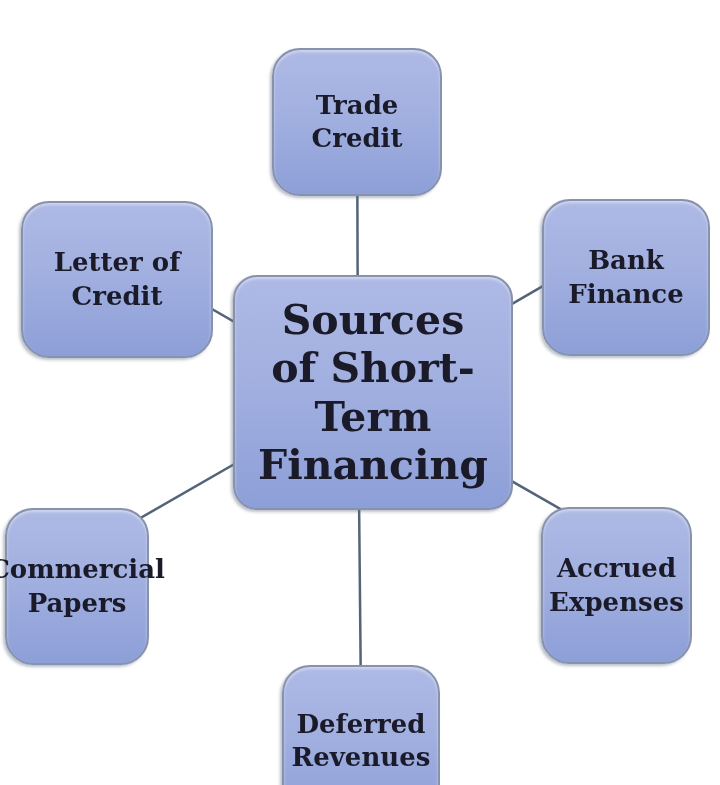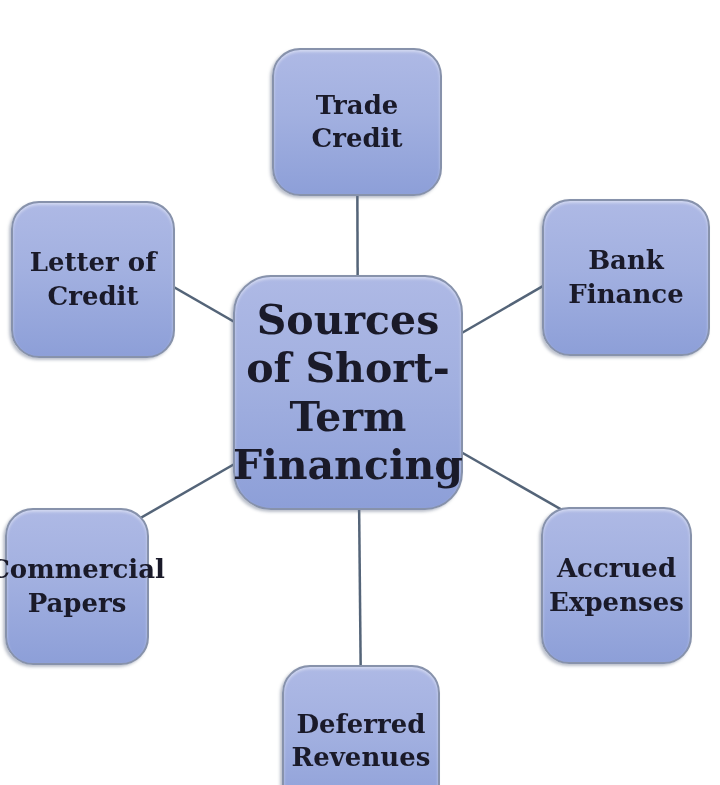--- a/index.html
+++ b/index.html
@@ -44,23 +44,23 @@
     font-size: 26px;
     line-height: 1.28;
     margin-top: 40px;
   }
   .center-node {
     font-size: 41px;
     line-height: 1.18;
     border-radius: 38px;
   }
   #node-trade-credit      { left: 272px; top: 8px;   width: 170px; height: 148px; }
-  #node-letter-of-credit  { left: 11px;   top: 161px; width: 164px; height: 157px; }
+  #node-letter-of-credit  { left: 21px;   top: 161px; width: 192px; height: 157px; }
   #node-bank-finance      { left: 542px; top: 159px; width: 168px; height: 157px; }
-  #node-center            { left: 233px; top: 275px; width: 230px; height: 235px; }
+  #node-center            { left: 233px; top: 275px; width: 280px; height: 235px; border-radius: 24px; }
   #node-commercial-papers { left: 5px;   top: 468px; width: 144px; height: 157px; }
   #node-accrued-expenses  { left: 541px; top: 467px; width: 151px; height: 157px; }
   #node-deferred-revenues { left: 282px; top: 625px; width: 158px; height: 152px; }
 </style>
 </head>
 <body>
 
 <div class="stage">
 
   <svg class="connector-layer" viewBox="0 0 720 785" xmlns="http://www.w3.org/2000/svg">

